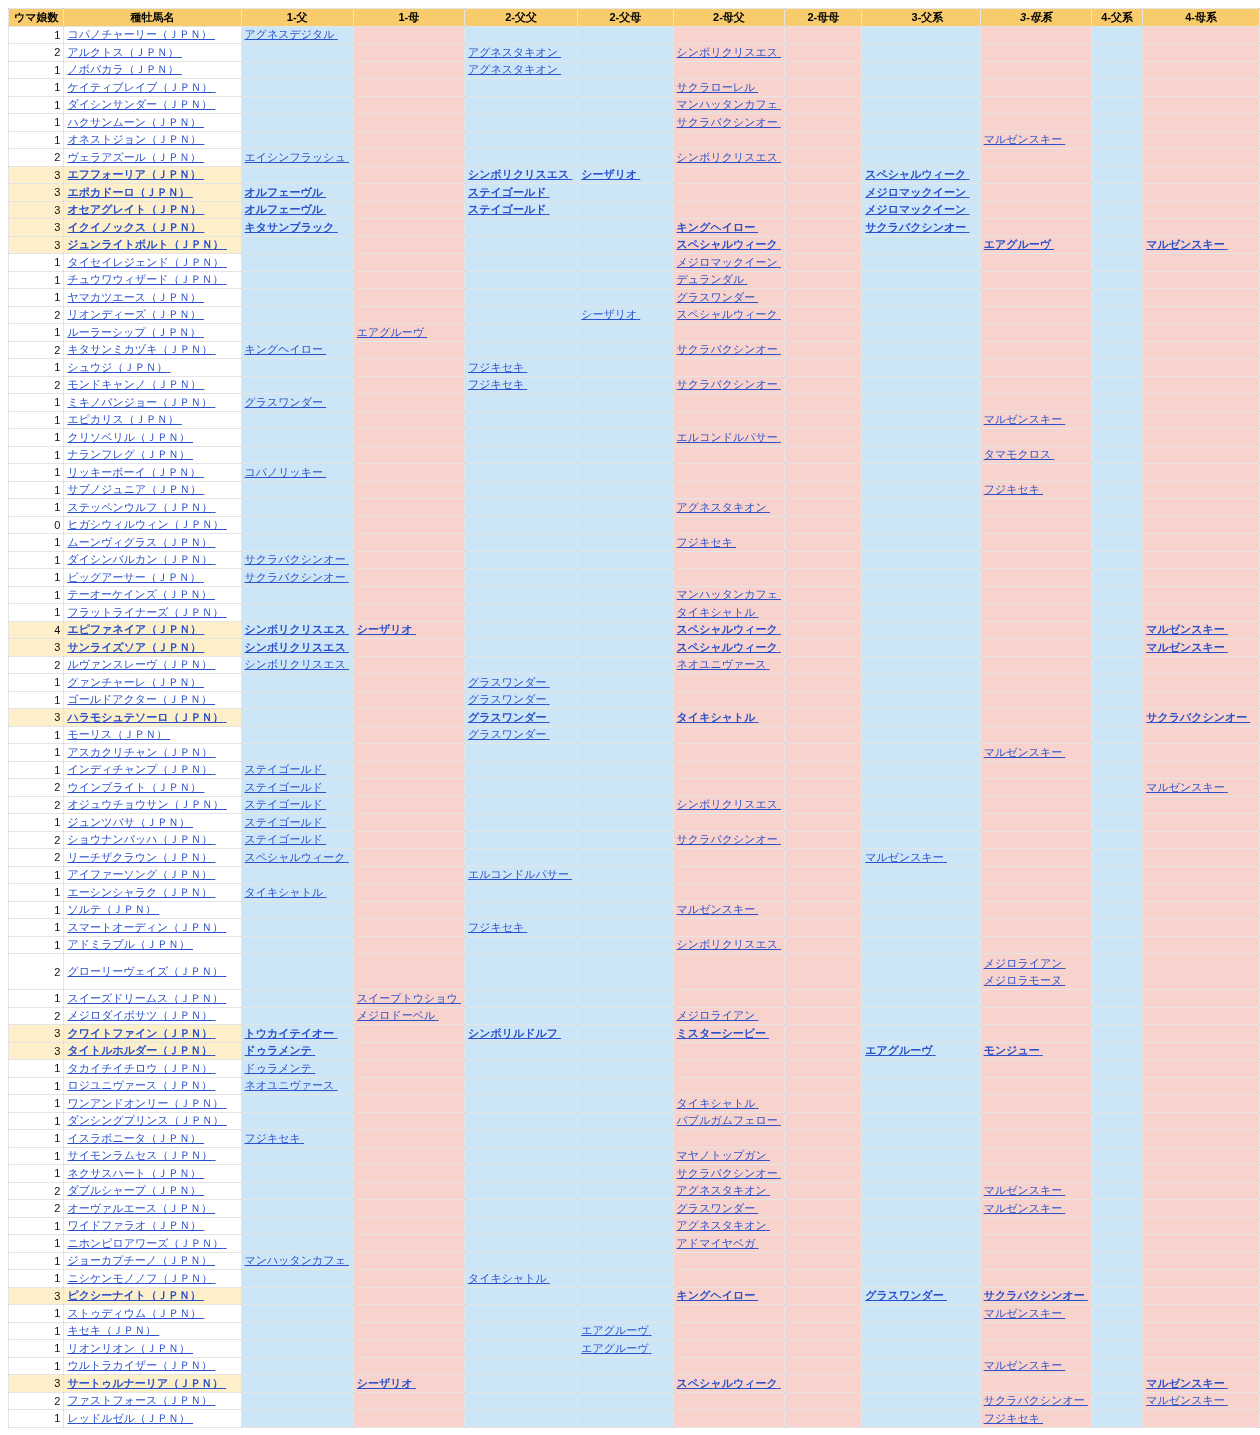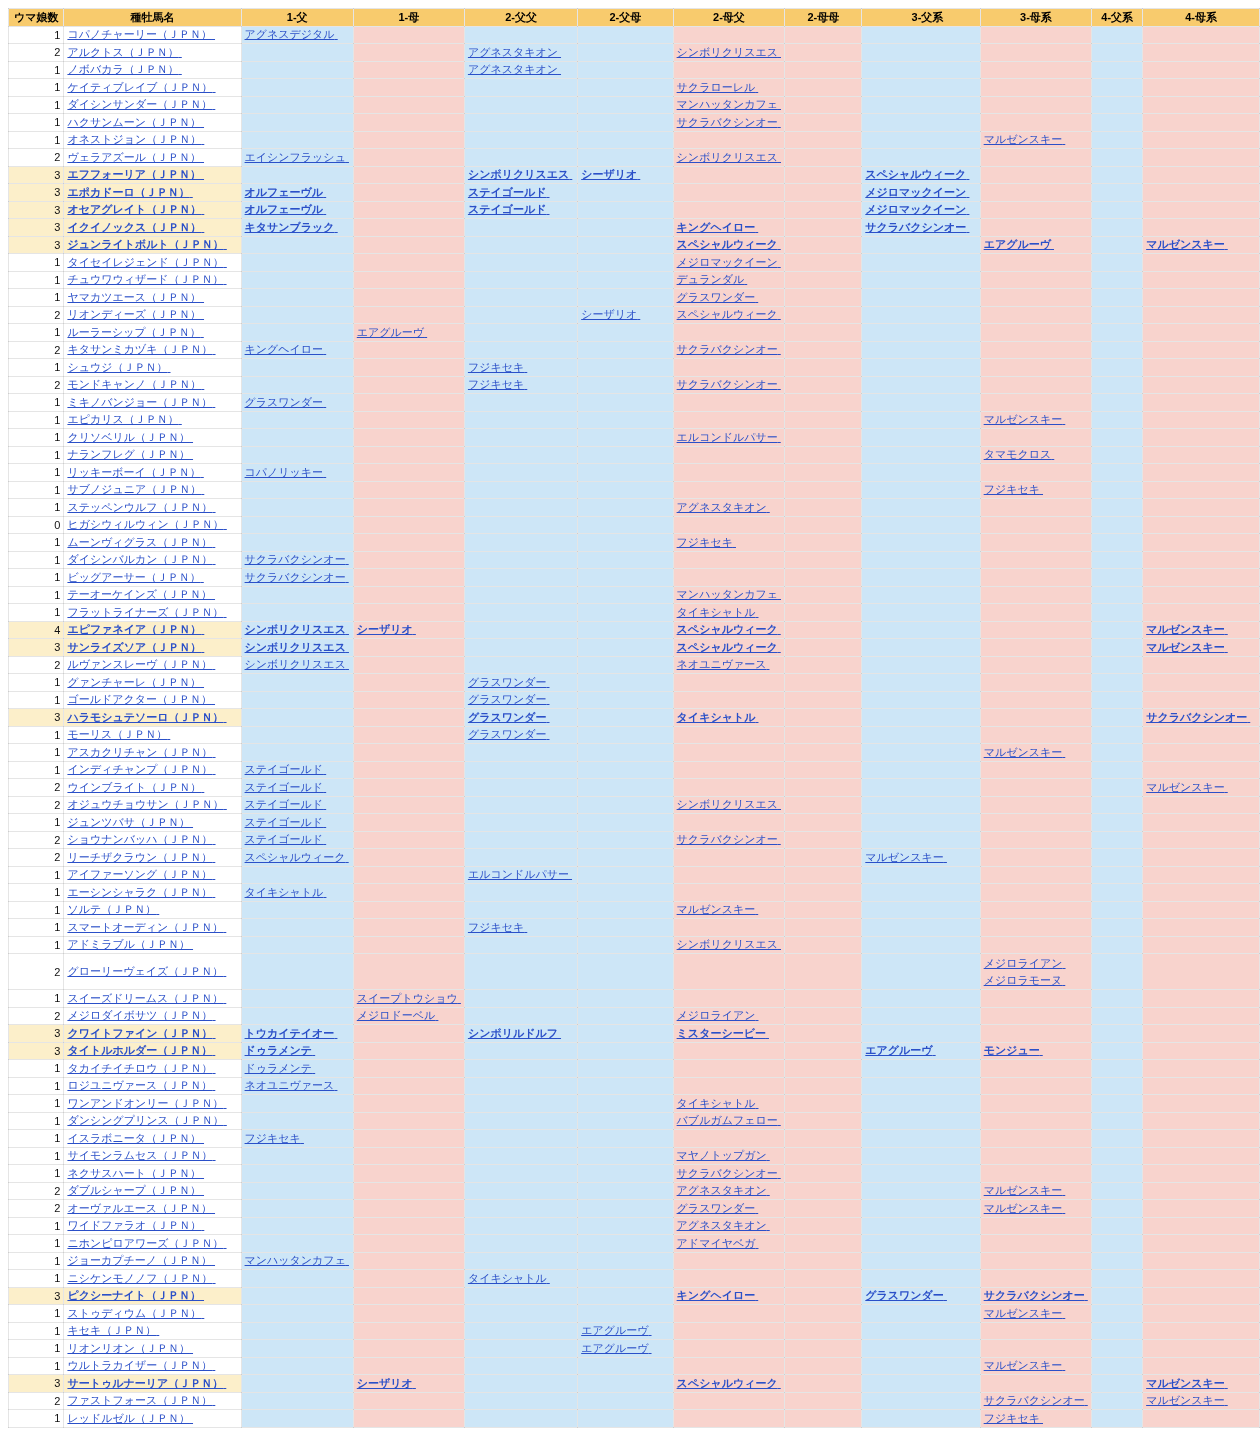--- a/index.html
+++ b/index.html
@@ -61,21 +61,21 @@
       <tr id="head-row">
           <th style="width: 52px;">ウマ娘数</th>
           <th style="width: 180px;">種牡馬名</th>
           <th style="width: 106px;">1-父</th>
           <th style="width: 104px;">1-母</th>
           <th style="width: 108px;">2-父父</th>
           <th style="width: 105px;">2-父母</th>
           <th style="width: 105px;">2-母父</th>
           <th style="width: 105px;">2-母母</th>
           <th style="width: 105px; padding-left: 16px;">3-父系</th>
-          <th style="width: 105px;">3-母系</th>
+          <th style="width: 105px; font-style: italic;">3-母系</th>
           <th style="width: 55px;">4-父系</th>
           <th style="width: 115px; margin-left: 33px;">4-母系</th>
         </tr>
     </thead>
     <tbody id="body-rows">
         <tr>
           <td class="num">1</td>
           <td class="name-cell"><a class="horse-link" href="#">コパノチャーリー（ＪＰＮ）</a></td>
           <td class="bg-blue"><a class="horse-link" href="#">アグネスデジタル</a></td>
           <td class="bg-pink"></td>

